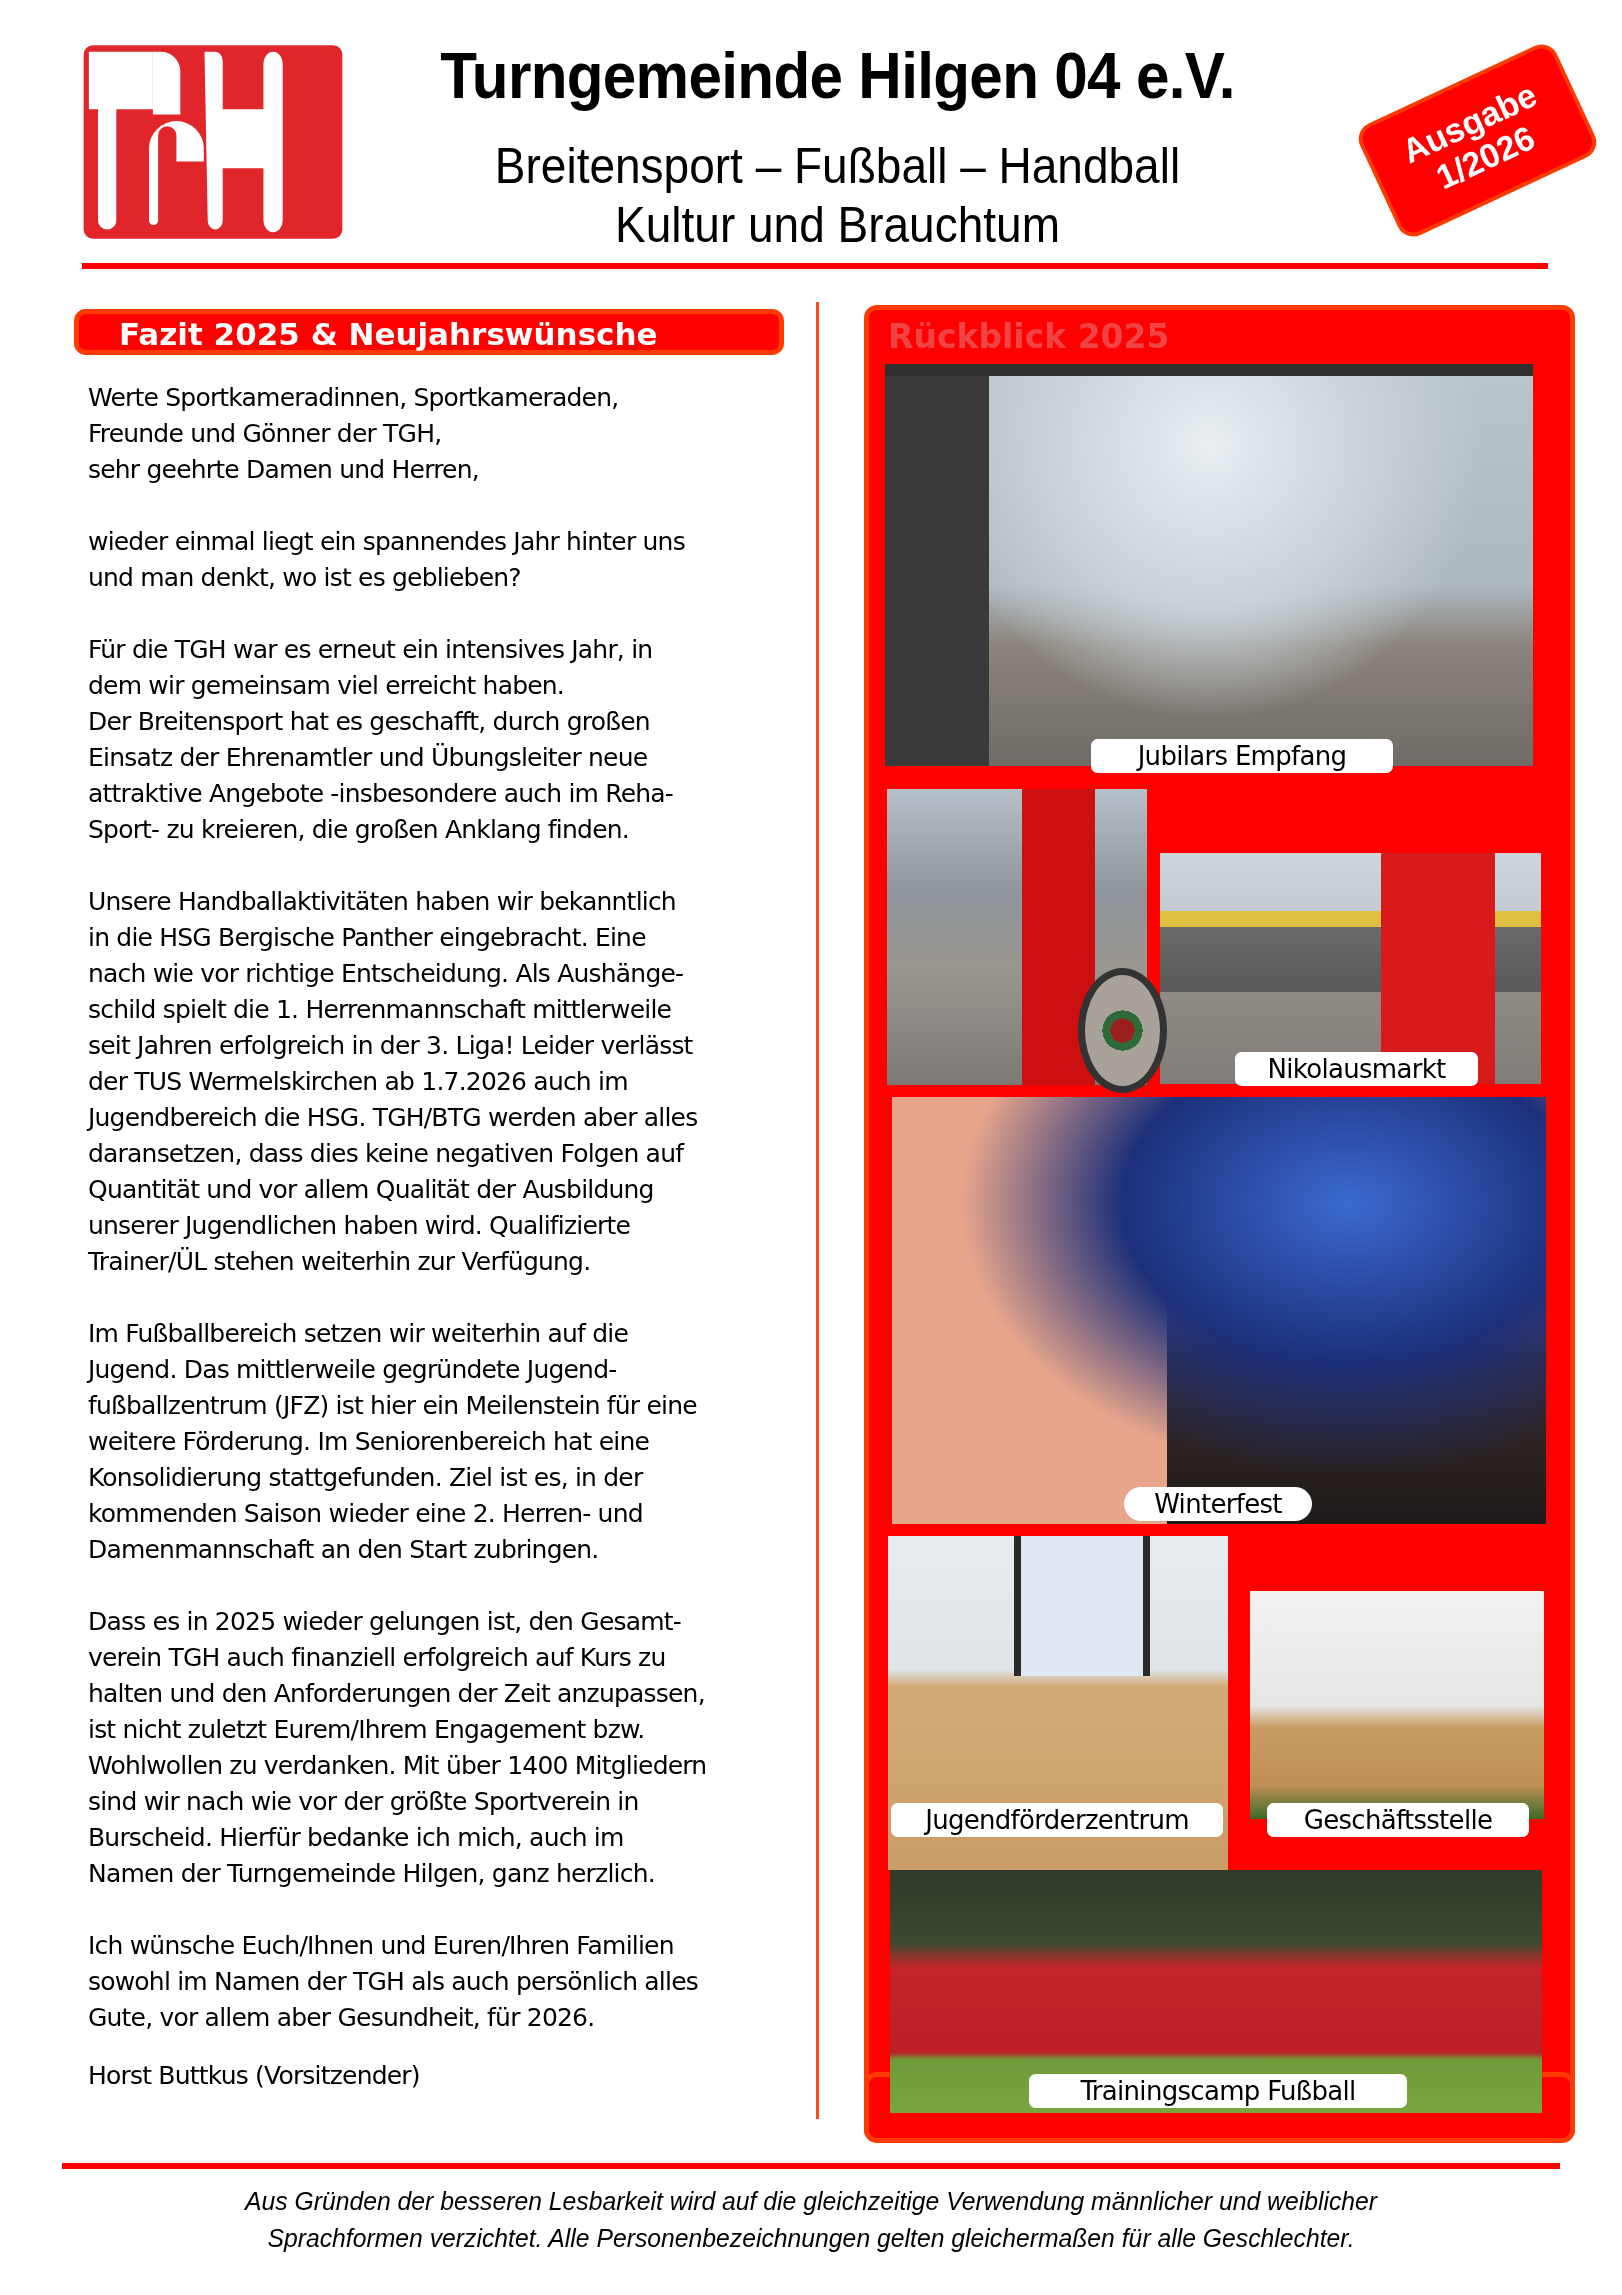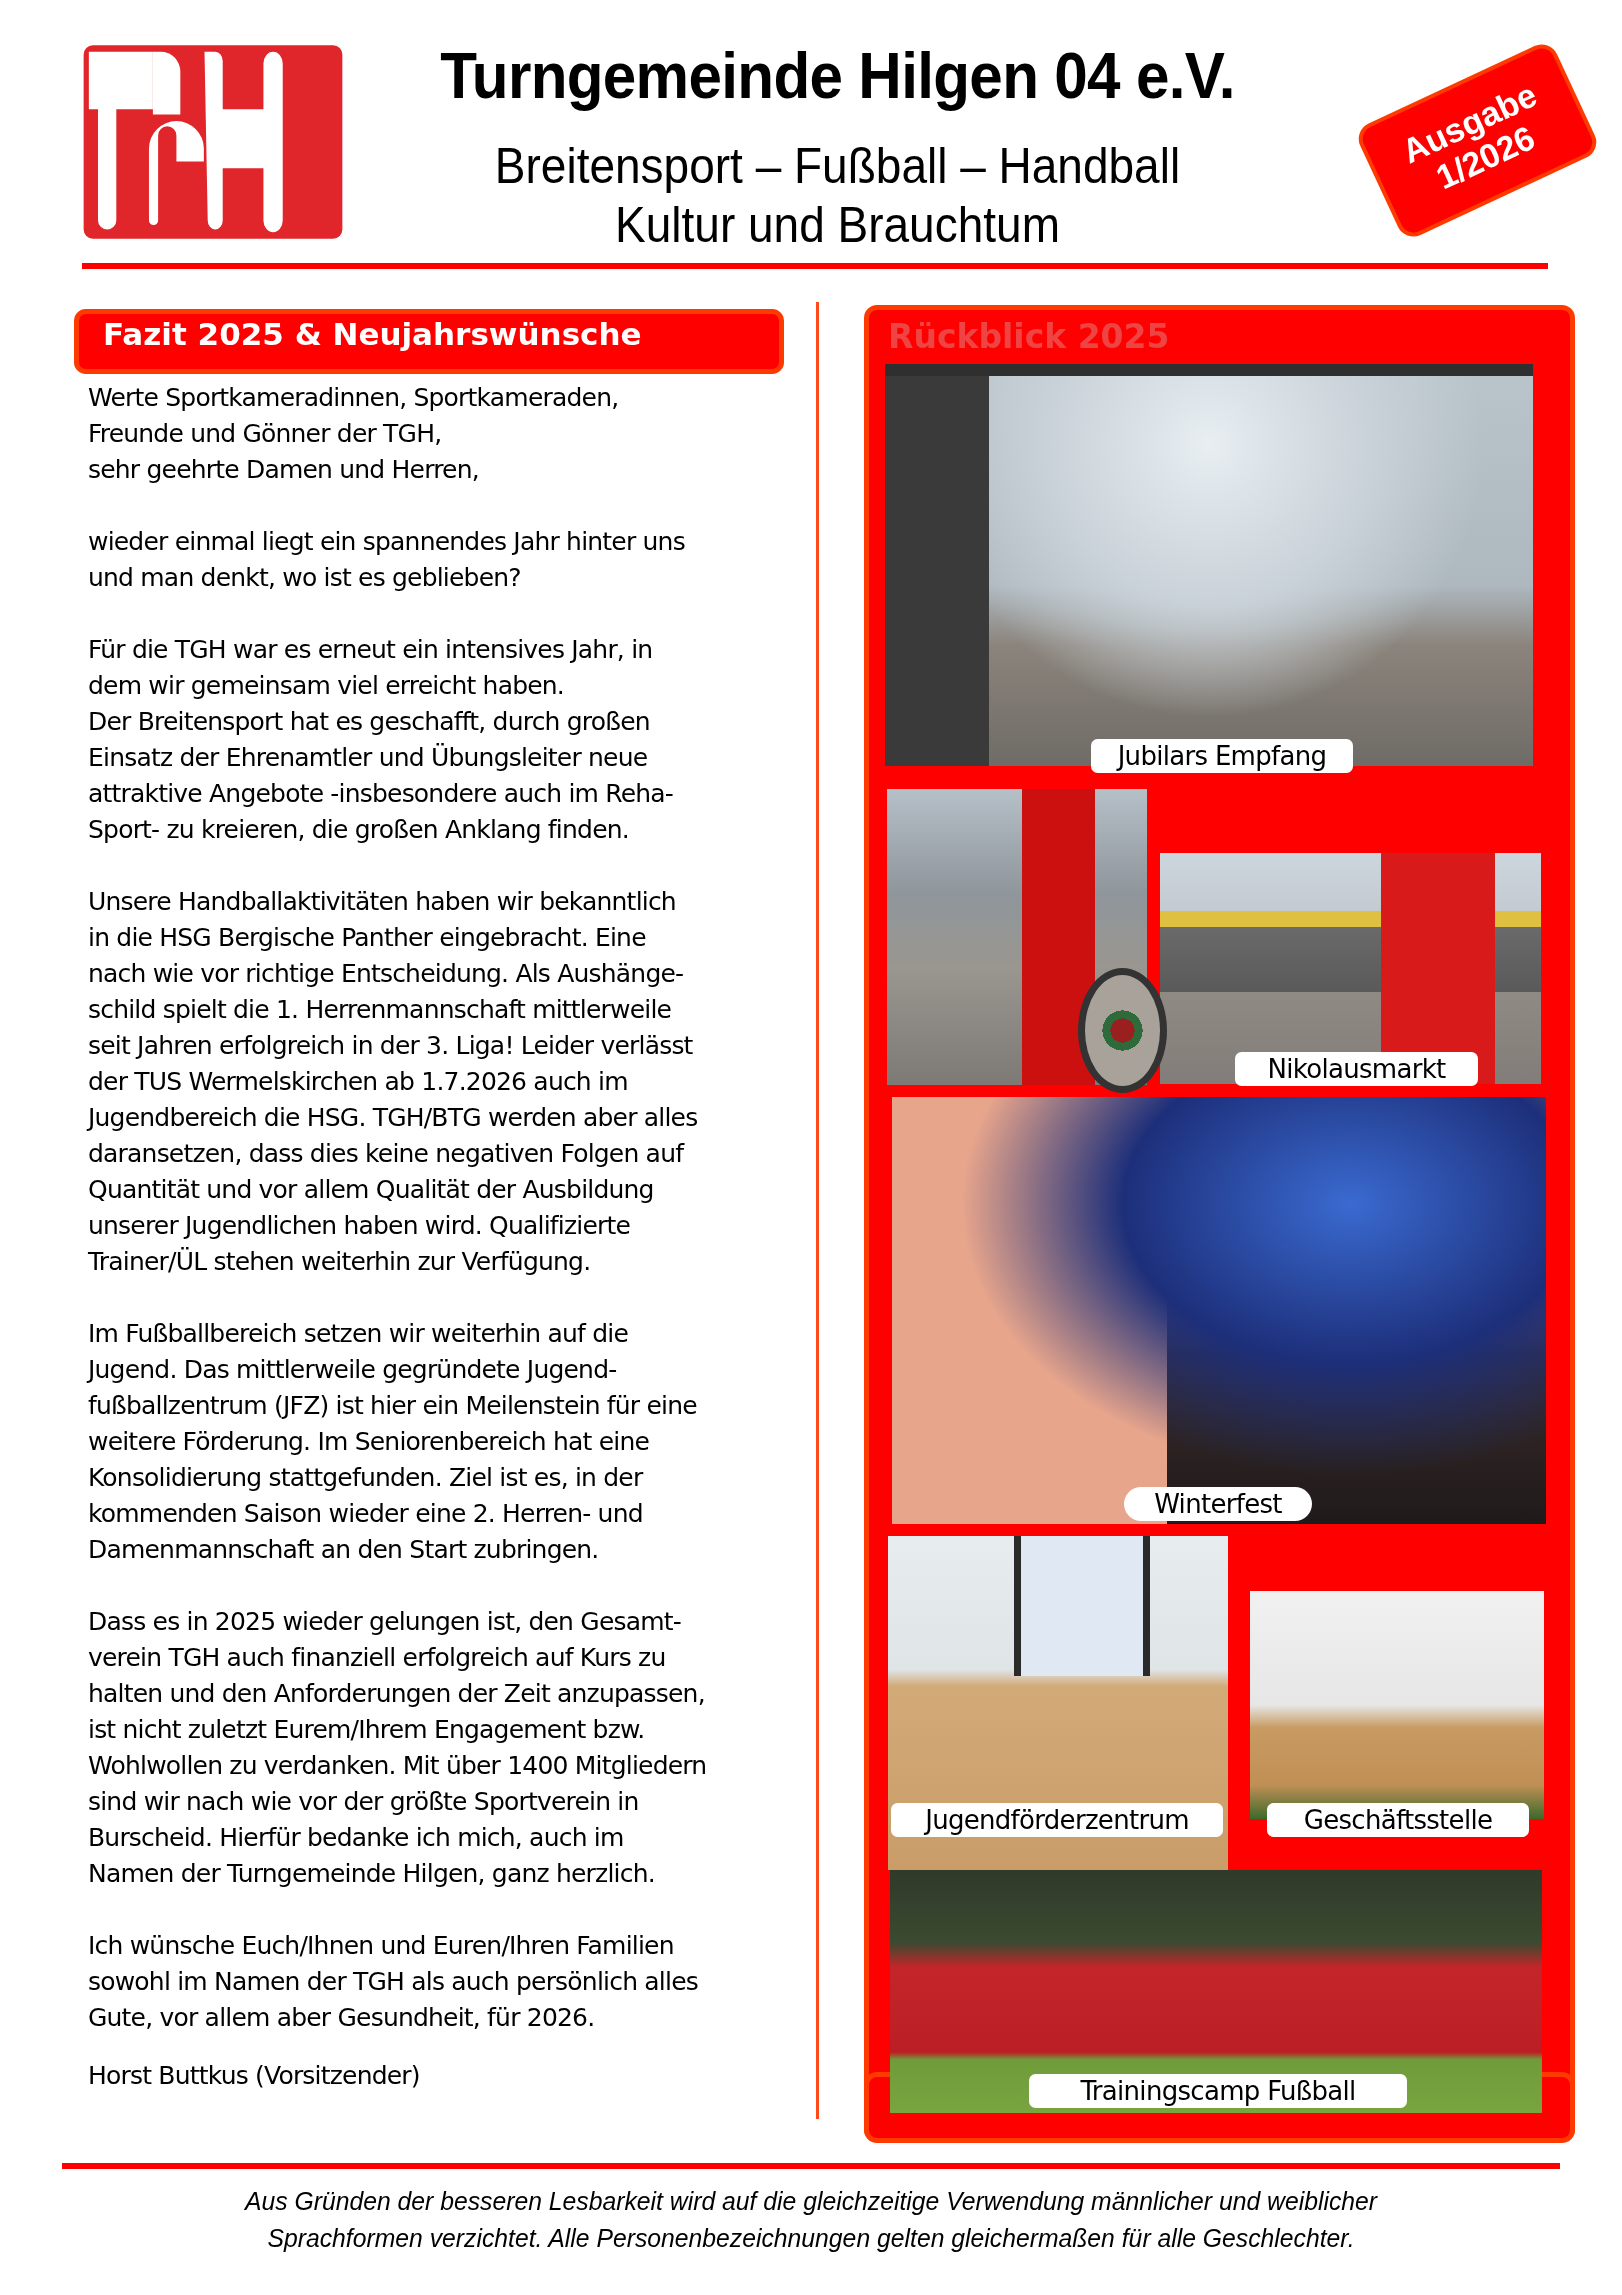--- a/index.html
+++ b/index.html
@@ -18,24 +18,24 @@
     .edition { position: absolute; left: 1369px; top: 79px; width: 209px; height: 115px;
                background: #ff0000; border: 4.6px solid #ff3a00; border-radius: 17px;
                transform: rotate(-25deg); transform-origin: center;
                display: flex; flex-direction: column; align-items: center; justify-content: center;
                color: #fff; font-weight: bold; font-size: 34px; line-height: 1.1; }
     .rule { position: absolute; height: 5.9px; background: #ff0000; }
     .rule.top { left: 82px; top: 263px; width: 1466px; }
     .rule.bottom { left: 62px; top: 2163px; width: 1498px; }
 
     
-    .heading-left { position: absolute; left: 74px; top: 309px; width: 710px; height: 65px;
+    .heading-left { position: absolute; left: 74px; top: 309px; width: 710px; height: 46px;
                     background: #ff0000; border: 5.2px solid #ff3a00; border-radius: 11.8px; box-sizing: border-box;
                     color: #fff; font-family: "DejaVu Sans", sans-serif; font-weight: bold; font-size: 31px;
-                    line-height: 41px; padding-left: 24px; }
+                    line-height: 41px; padding-left: 40px; }
     .letter { position: absolute; left: 88px; top: 380px; width: 707px;
               font-family: "DejaVu Sans", sans-serif; font-size: 25px; line-height: 36px;
               letter-spacing: -0.8px; }
     .letter p { margin: 0 0 36px 0; white-space: pre-line; }
     .letter p.sig { margin-top: 0; }
     .divider { position: absolute; left: 816px; top: 302px; width: 2.6px; height: 1817px; background: #ff4a1a; }
 
     
     .panel { position: absolute; left: 864px; top: 305px; width: 711px; height: 1837px;
              background: #ff0000; border: 5.2px solid #ff3a00; border-radius: 13px; box-sizing: border-box; }
@@ -164,21 +164,21 @@
 
 <div class="divider"></div>
 
 <div class="panel"></div>
 <div class="panel-bottom-box"></div>
 <div class="panel-title">Rückblick 2025</div>
 
 <div class="photo p-jubilar">
     <div class="scene"></div>
   </div>
-<div class="caption" style="left:1091px; top:739px; width:262px;">Jubilars Empfang</div>
+<div class="caption" style="left:1091px; top:739px; width:302px;">Jubilars Empfang</div>
 
 <div class="photo p-niko1">
     <div class="scene"></div>
   </div>
 <div class="photo p-niko2">
     <div class="scene"></div>
   </div>
 <div class="niko-loupe"></div>
 <div class="caption" style="left:1235px; top:1052px; width:243px;">Nikolausmarkt</div>
 

